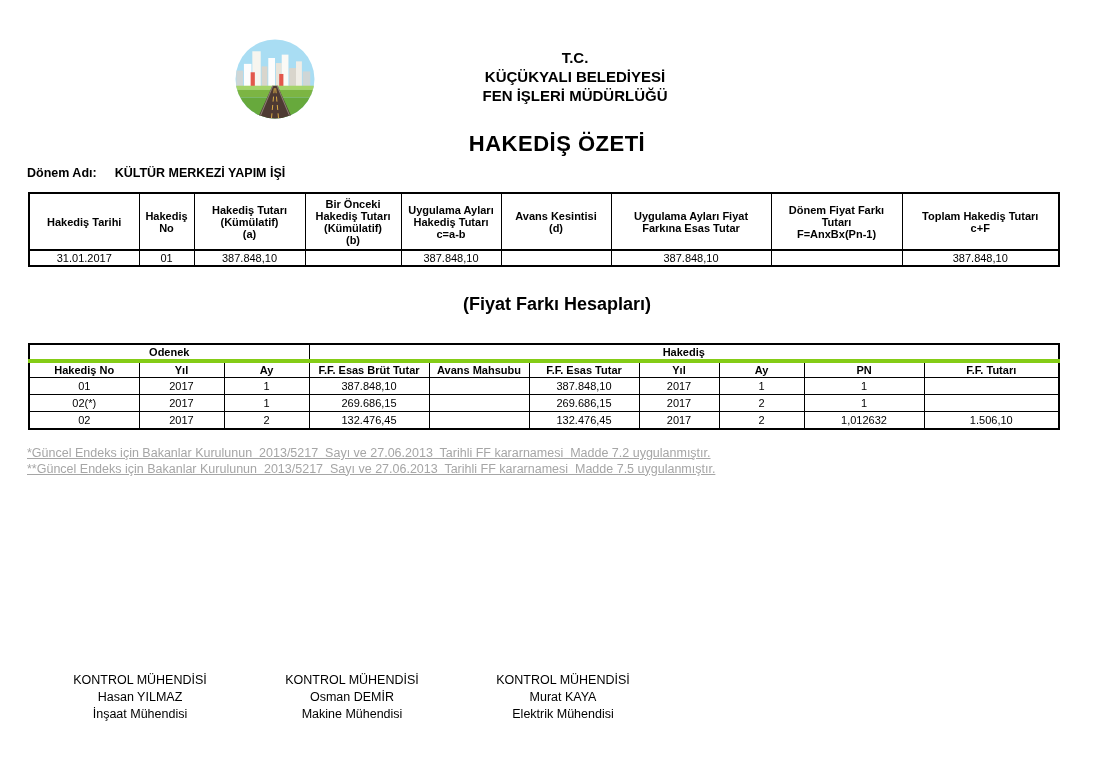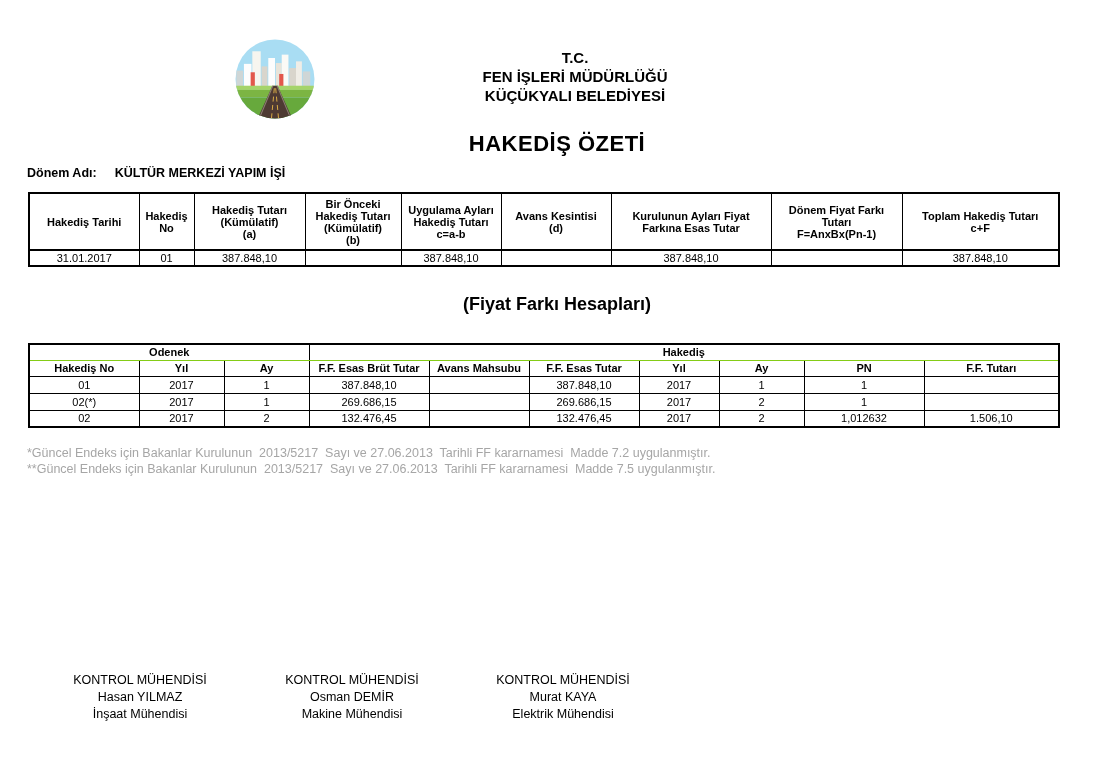--- a/index.html
+++ b/index.html
@@ -48,28 +48,28 @@
   .t1 tbody td { height: 16px; }
 
   .fd-title {
     position: absolute; left: 8px; top: 294px; width: 1098px;
     text-align: center; font-weight: bold; font-size: 18px;
   }
 
   .t2 { position: absolute; left: 28px; top: 343px; width: 1030px; border: 2px solid #000; }
   .t2 th { height: 16px; }
   .t2 tbody td { height: 17px; }
-  .t2 .group-row th { border-bottom: 1px solid #84cc16; }
+  .t2 .group-row th { border-bottom: 4px solid #84cc16; }
 
   
   .footnotes {
     position: absolute; left: 27px; top: 446px;
     color: #a6a6a6; font-size: 12.5px; line-height: 15.5px;
   }
-  .footnote { white-space: pre; }
+  .footnote { white-space: pre; text-decoration: underline; }
 
   
   .signatures { position: absolute; left: 0; top: 672px; width: 1098px; height: 60px; padding-left: 9px; }
   .sig-block {
     position: absolute; top: 0; width: 220px;
     text-align: center; font-size: 12.5px; line-height: 17px;
   }
   .sig-1 { left: 30px; }
   .sig-2 { left: 242px; }
   .sig-3 { left: 453px; }
@@ -110,22 +110,22 @@
         <line x1="47.5" y1="58" x2="30" y2="100" stroke="#8d7f74" stroke-width="1.2"></line>
         <line x1="52.5" y1="58" x2="70" y2="100" stroke="#8d7f74" stroke-width="1.2"></line>
         <line x1="49.2" y1="61" x2="45.5" y2="100" stroke="#f3c14b" stroke-width="1" stroke-dasharray="6 4"></line>
         <line x1="50.8" y1="61" x2="54.5" y2="100" stroke="#f3c14b" stroke-width="1" stroke-dasharray="6 4"></line>
       </g>
     </svg>
   </div>
 
   <div class="agency">
     <div>T.C.</div>
+    <div>KÜÇÜKYALI BELEDİYESİ</div>
     <div>FEN İŞLERİ MÜDÜRLÜĞÜ</div>
-    <div>KÜÇÜKYALI BELEDİYESİ</div>
   </div>
 
   <div class="doc-title">HAKEDİŞ ÖZETİ</div>
 
   <div class="job-line">
     <span>Dönem Adı:</span><span class="job-value">KÜLTÜR MERKEZİ YAPIM İŞİ</span>
   </div>
 
   <table class="t1">
     <colgroup>
@@ -149,21 +149,21 @@
 (a)</th>
         <th>Bir Önceki
 Hakediş Tutarı
 (Kümülatif)
 (b)</th>
         <th>Uygulama Ayları
 Hakediş Tutarı
 c=a-b</th>
         <th>Avans Kesintisi
 (d)</th>
-        <th>Kurulunun Ayları Fiyat
+        <th>Uygulama Ayları Fiyat
 Farkına Esas Tutar</th>
         <th>Dönem Fiyat Farkı
 Tutarı
 F=AnxBx(Pn-1)</th>
         <th>Toplam Hakediş Tutarı
 c+F</th>
       </tr>
     </thead>
     <tbody>
       <tr>

